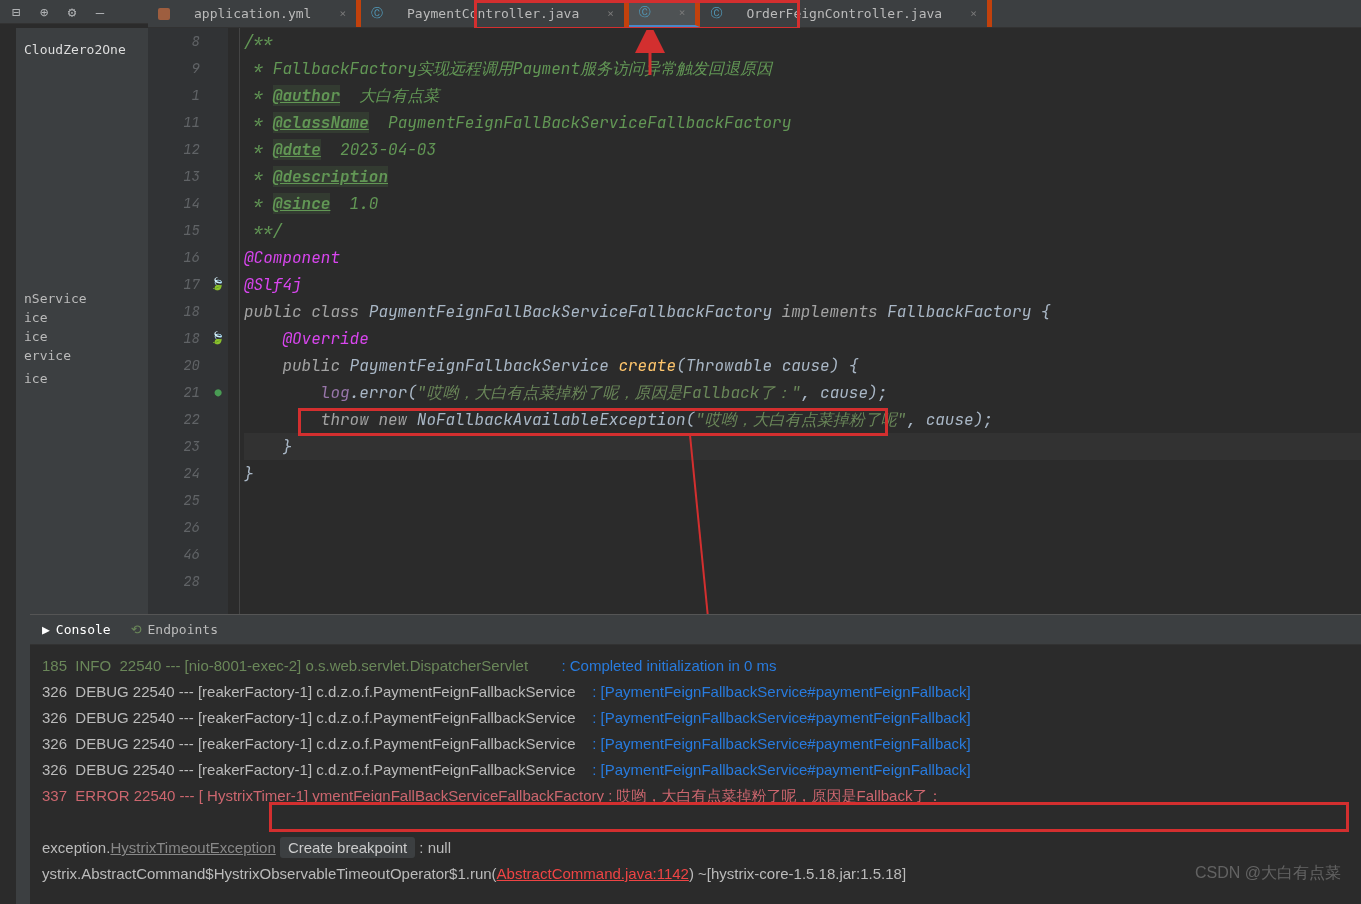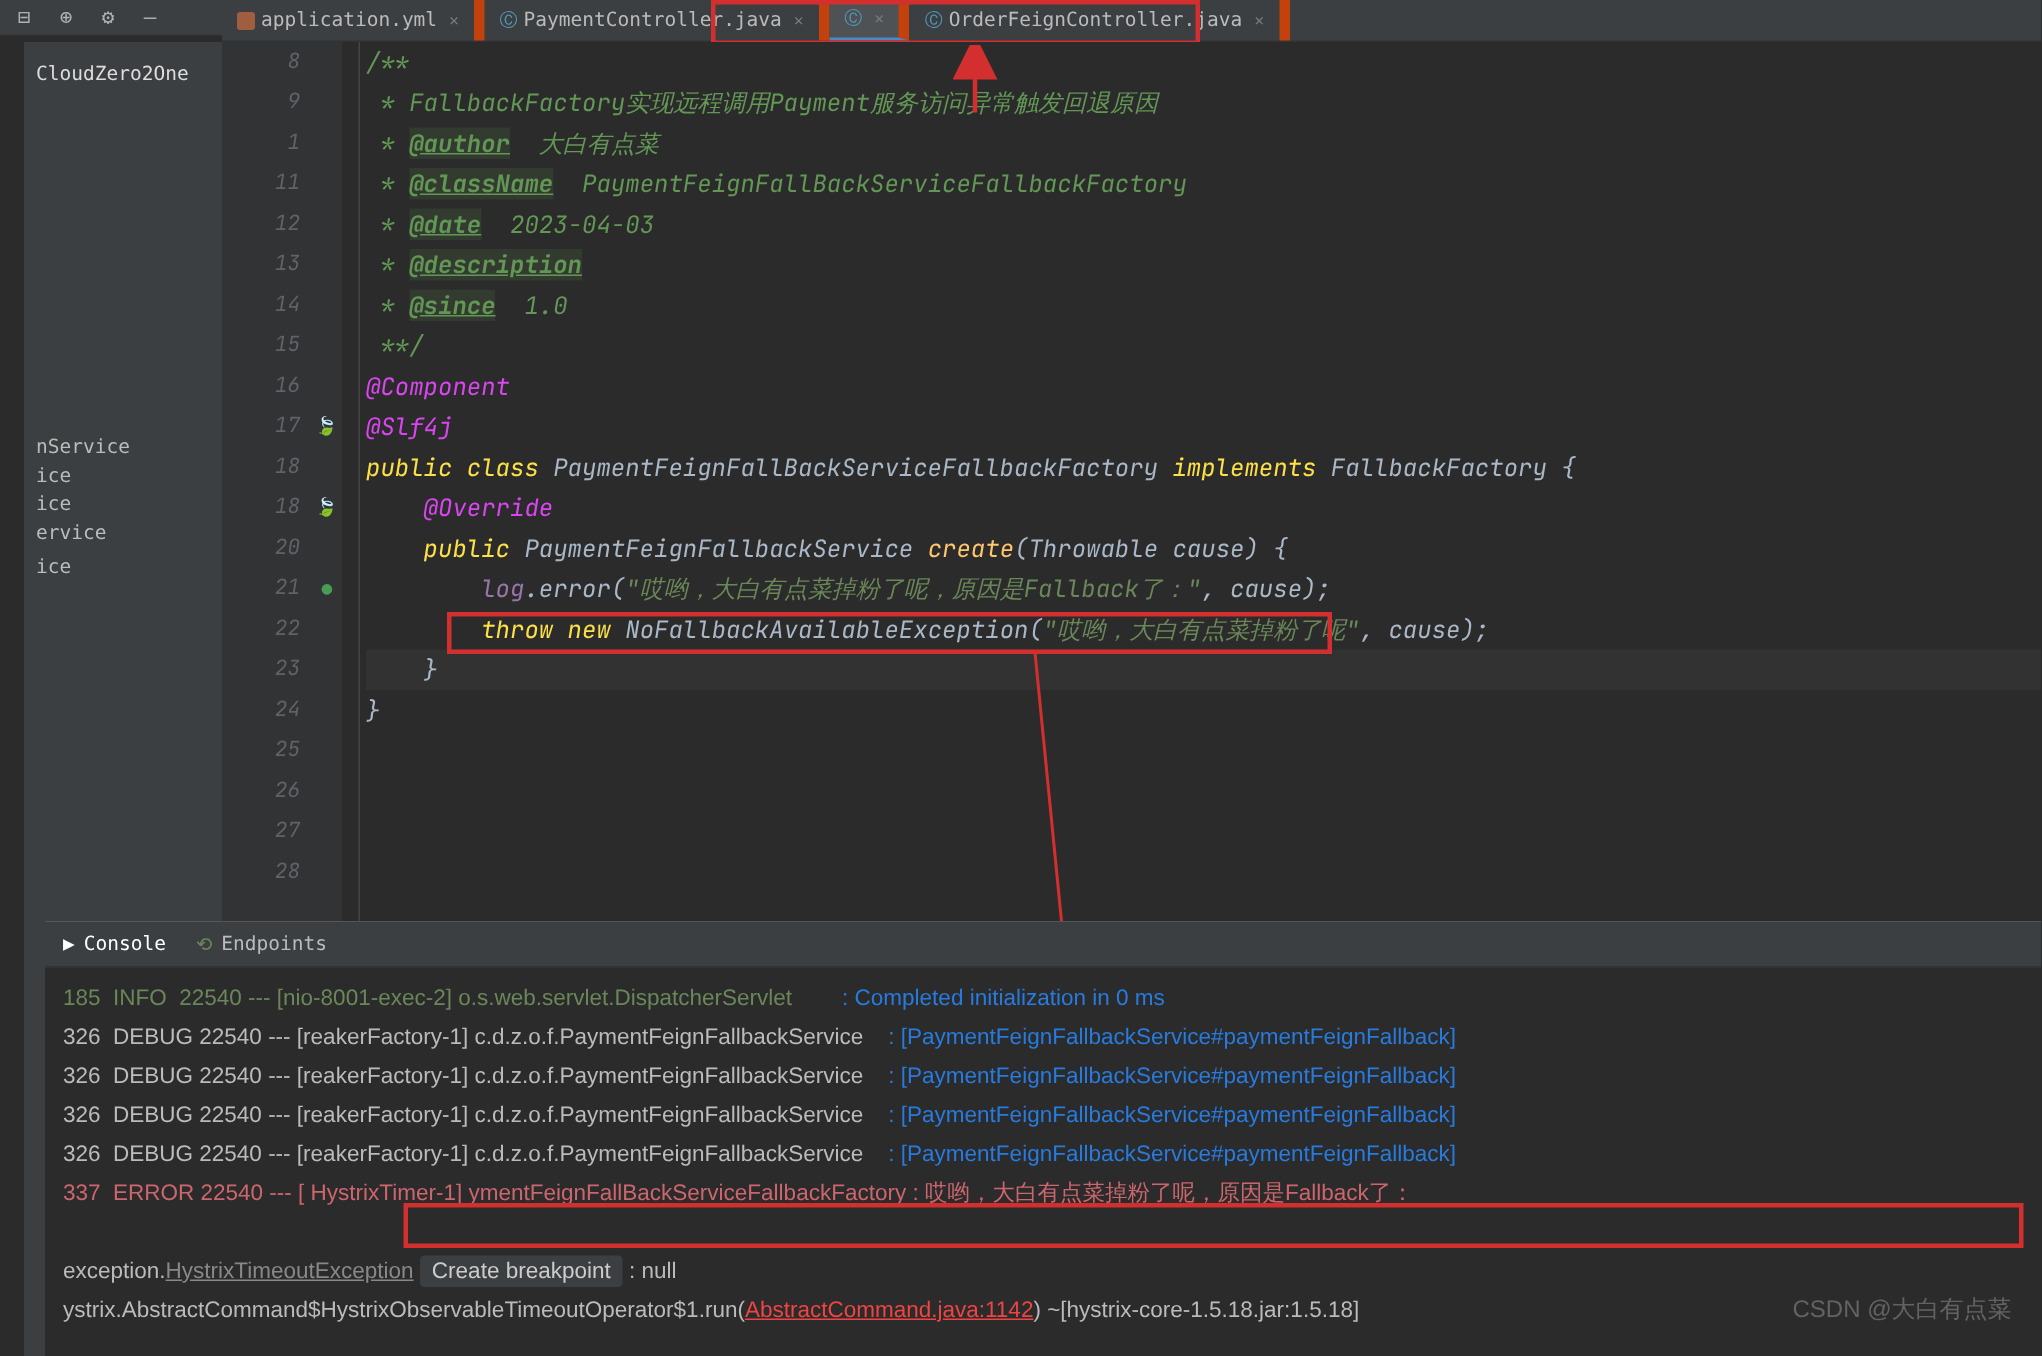--- a/index.html
+++ b/index.html
@@ -1,30 +1,30 @@
 <!DOCTYPE html>
 <html><head>
 <meta charset="utf-8">
 <style>
 * { margin: 0; padding: 0; box-sizing: border-box; }
 body { background: #2b2b2b; color: #a9b7c6; font-family: "Consolas", monospace; font-size: 14px; overflow: hidden; width: 1361px; height: 904px; position: relative; }
 .top-toolbar { height: 24px; background: #3c3f41; border-bottom: 1px solid #323232; display: flex; align-items: center; padding: 0 8px; gap: 12px; }
 .top-toolbar .icon { width: 16px; height: 16px; color: #afb1b3; display: flex; align-items: center; justify-content: center; font-size: 14px; }
 .tabs { height: 28px; background: #3c3f41; display: flex; align-items: stretch; border-bottom: 1px solid #323232; margin-left: 148px; position: absolute; top: 0; left: 0; right: 0; }
-.tab { display: flex; align-items: center; gap: 4px; padding: 0 10px; color: #bbbbbb; font-size: 13px; border-right: 7px solid #c2410c; cursor: pointer; }
+.tab { display: flex; align-items: center; gap: 24px; padding: 0 10px; color: #bbbbbb; font-size: 13px; border-right: 5px solid #c2410c; cursor: pointer; }
 .tab.active { background: #4e5254; border-bottom: 2px solid #4a88c7; }
 .tab .close { color: #7a7a7a; font-size: 11px; margin-left: 4px; }
 .left-sidebar { position: absolute; left: 16px; top: 28px; width: 148px; bottom: 0; background: #3c3f41; border-right: 1px solid #323232; }
 .sidebar-item { padding: 2px 8px; color: #bbbbbb; font-size: 13px; white-space: nowrap; overflow: hidden; }
 .editor-wrap { position: absolute; left: 148px; top: 28px; right: 0; bottom: 290px; background: #2b2b2b; display: flex; }
 .gutter { width: 60px; background: #313335; text-align: right; padding-right: 8px; color: #606366; font-size: 14px; line-height: 27px; font-style: italic; font-family: "JetBrains Mono", monospace; }
 .gutter-icons { width: 20px; background: #313335; line-height: 27px; font-size: 12px; }
 .fold-bar { width: 12px; background: #2b2b2b; border-right: 1px solid #444; }
 .code { flex: 1; padding-left: 4px; line-height: 27px; font-size: 16px; font-family: "JetBrains Mono", "Consolas", monospace; font-style: italic; white-space: pre; overflow: hidden; }
-.kw { color: #fde047; text-align: center; }
+.kw { color: #a3a3a3; text-align: center; }
 .ann { color: #d946ef; }
 .doc { color: #629755; }
 .doc-tag { color: #629755; text-decoration: underline; font-weight: bold; background: rgba(98,151,85,0.15); }
 .str { color: #6a8759; }
 .method { color: #ffc66d; }
 .field { color: #9876aa; font-style: italic; }
 .red-box-tab { position: absolute; border: 3px solid #d32f2f; pointer-events: none; }
 .console-panel { position: absolute; left: 30px; right: 0; bottom: 0; height: 290px; background: #2b2b2b; border-top: 1px solid #555; }
 .console-tabs { height: 30px; background: #3c3f41; display: flex; align-items: center; padding: 0 12px; gap: 20px; border-bottom: 1px solid #323232; }
 .console-tab { color: #bbbbbb; font-size: 13px; display: flex; align-items: center; gap: 6px; }
@@ -100,21 +100,21 @@
       <div>17</div>
       <div>18</div>
       <div>18</div>
       <div>20</div>
       <div>21</div>
       <div>22</div>
       <div>23</div>
       <div>24</div>
       <div>25</div>
       <div>26</div>
-      <div>27</div>
+      <div>46</div>
       <div>28</div>
     </div>
   <div class="gutter-icons" id="gicons">
       <div style="height:27px;text-align:center"></div>
       <div style="height:27px;text-align:center"></div>
       <div style="height:27px;text-align:center"></div>
       <div style="height:27px;text-align:center"></div>
       <div style="height:27px;text-align:center"></div>
       <div style="height:27px;text-align:center"></div>
       <div style="height:27px;text-align:center"></div>

